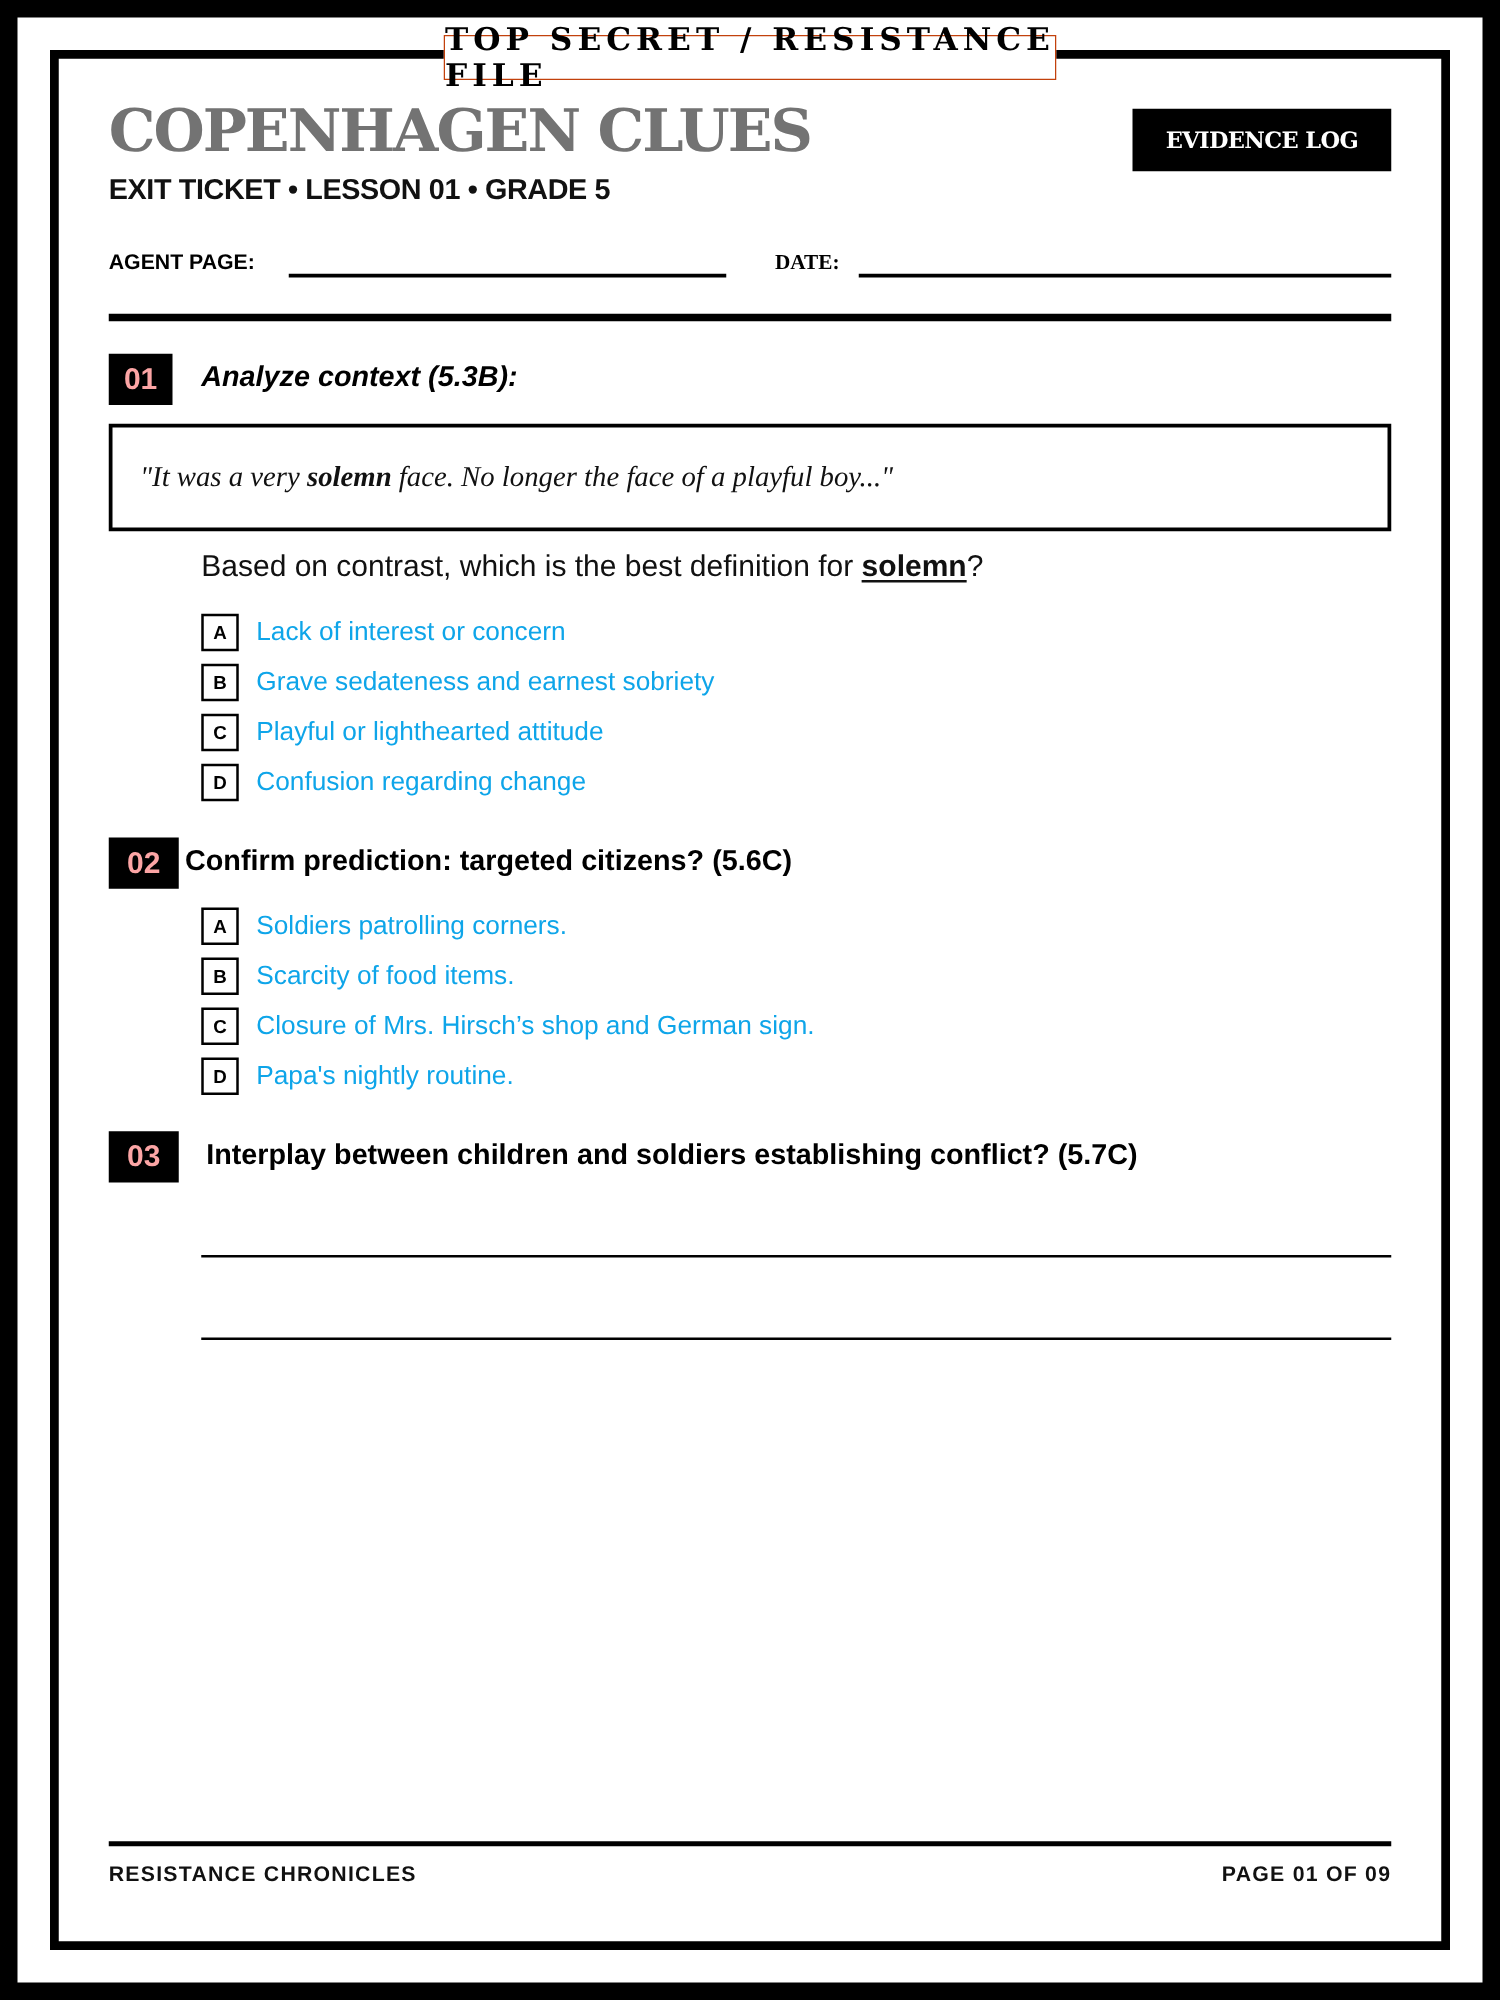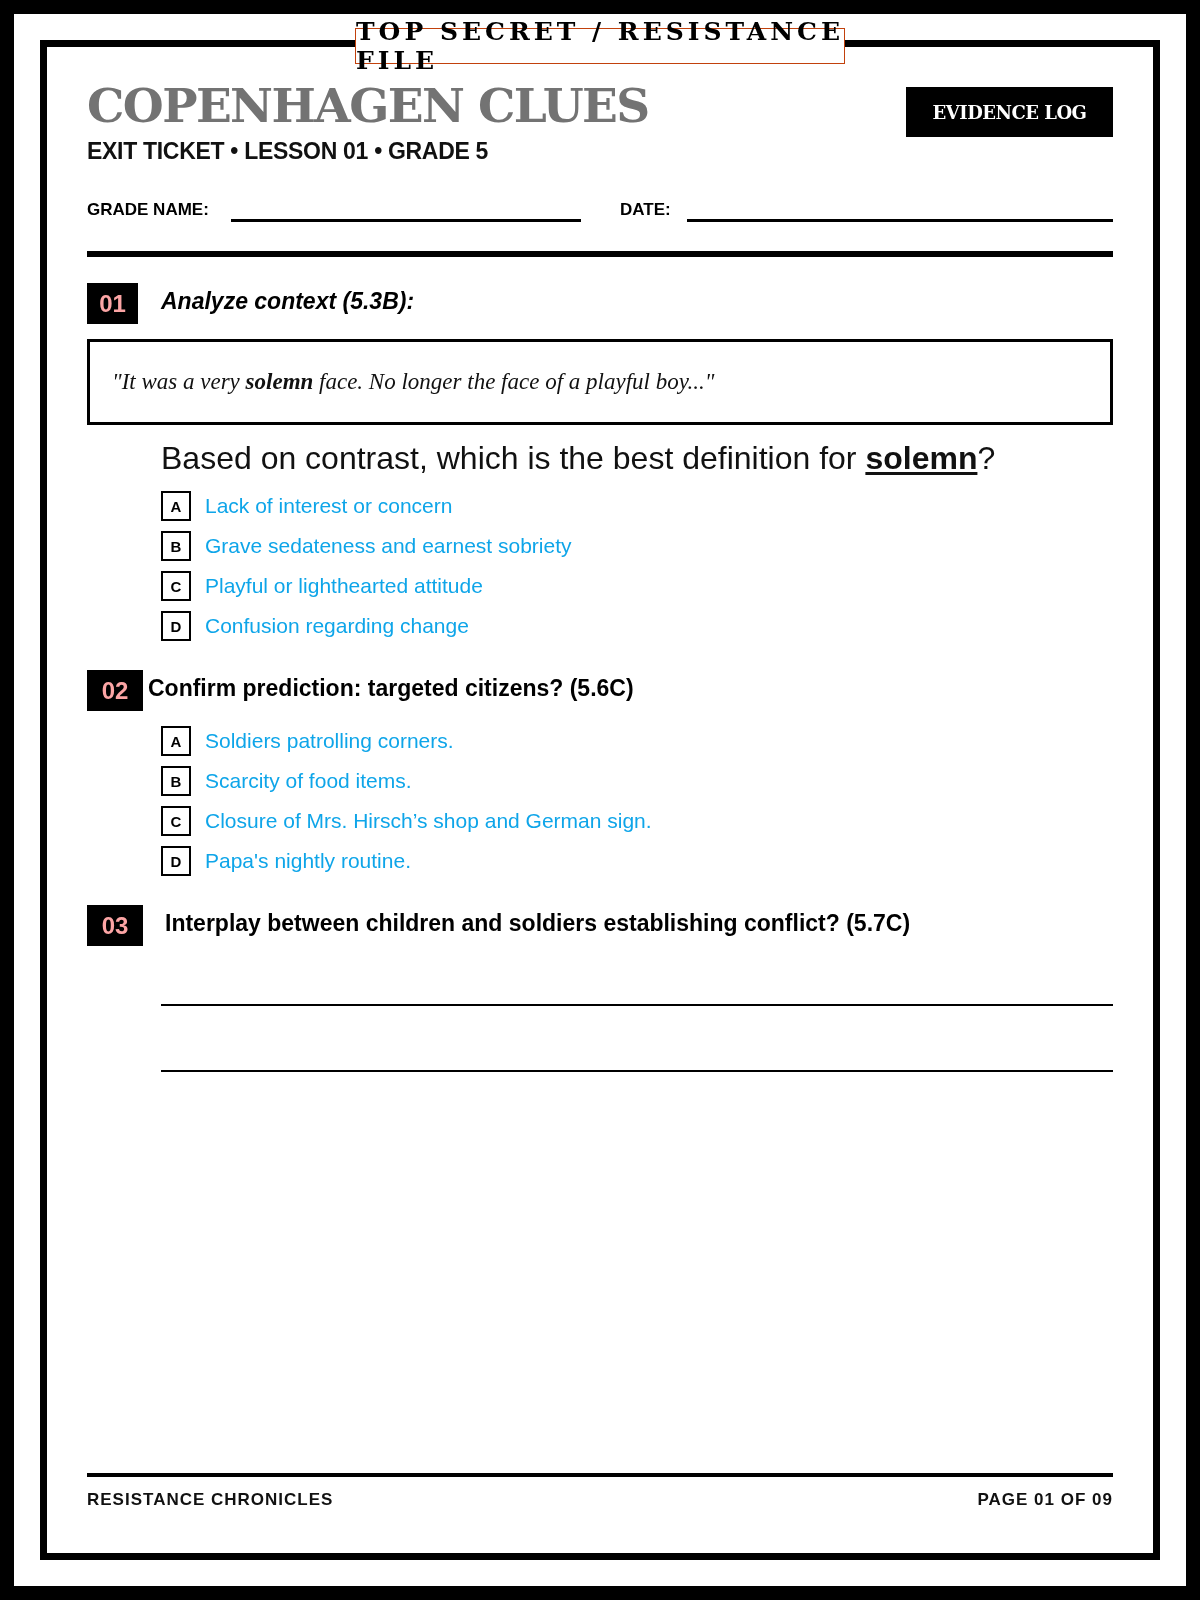--- a/index.html
+++ b/index.html
@@ -18,21 +18,21 @@
   .field-label { position:absolute; top:5px; }
   .field-line { position:absolute; top:24px; height:3px; background:#000; }
   .thick-rule { position:absolute; left:0; top:171px; width:1026px; height:6px; background:#000; }
   .qnum { position:absolute; background:#000; color:#fca5a5; font-family:"Liberation Sans", sans-serif; font-weight:bold; font-size:24px;
           display:flex; align-items:center; justify-content:center; }
   .qtitle { position:absolute; font-family:"Liberation Sans", sans-serif; font-weight:bold; font-size:23px; color:#000; }
   .qtitle.italic { font-style:italic; }
   .quote { position:absolute; left:0; top:259px; width:1026px; height:86px; border:3px solid #000; box-sizing:border-box;
            font-family:"Liberation Serif", serif; font-style:italic; font-size:23px; color:#111; padding-left:22px; display:flex; align-items:center; }
   .quote b { font-weight:bold; }
-  .prompt { position:absolute; left:74px; top:360px; font-family:"Liberation Sans", sans-serif; font-size:32px; color:#111; }
+  .prompt { position:absolute; left:74px; top:360px; font-family:"Liberation Sans", sans-serif; font-size:24px; color:#111; }
   .prompt .kw { font-weight:bold; text-decoration:underline; text-underline-offset:3px; }
   .opt { position:absolute; left:74px; height:34px; display:flex; align-items:center; cursor:pointer; }
   .opt-box { width:30px; height:30px; border:2px solid #000; box-sizing:border-box; display:flex; align-items:center; justify-content:center;
              font-family:"Liberation Sans", sans-serif; font-weight:bold; font-size:15px; color:#000; }
   .opt-text { margin-left:14px; font-family:"Liberation Sans", sans-serif; font-size:21px; color:#0ea5e9; }
   .answer-line { position:absolute; left:74px; width:952px; height:2px; background:#000; }
   .footer-rule { position:absolute; left:0; top:1393px; width:1026px; height:4px; background:#000; }
   .footer-text { position:absolute; top:1410px; font-family:"Liberation Sans", sans-serif; font-weight:bold; font-size:17px; letter-spacing:1px; color:#111; }
 </style>
 </head>
@@ -41,23 +41,23 @@
 <div class="paper"></div>
 <div class="frame"></div>
 <div class="tab">TOP SECRET / RESISTANCE FILE</div>
 
 <div class="content">
   <h1 class="title">COPENHAGEN CLUES</h1>
   <div class="subtitle">EXIT TICKET • LESSON 01 • GRADE 5</div>
   <button class="evidence">EVIDENCE LOG</button>
 
   <div class="field-row">
-    <span class="field-label" style="left:0;">GRADE NAME:</span>
+    <span class="field-label" style="left:0;">AGENT PAGE:</span>
     <div class="field-line" style="left:144px; width:350px;"></div>
-    <span class="field-label" style="left:533px;">DATE:</span>
+    <span class="field-label" style="left:533px;font-family:Liberation Serif, serif;">DATE:</span>
     <div class="field-line" style="left:600px; width:426px;"></div>
   </div>
 
   <div class="thick-rule"></div>
 
   <div class="qnum" style="left:0; top:203px; width:51px; height:41px;">01</div>
   <div class="qtitle italic" style="left:74px; top:208px;">Analyze context (5.3B):</div>
 
   <div class="quote">
     <span><span>"It was a very </span><b>solemn</b><span> face. No longer the face of a playful boy..."</span></span>

